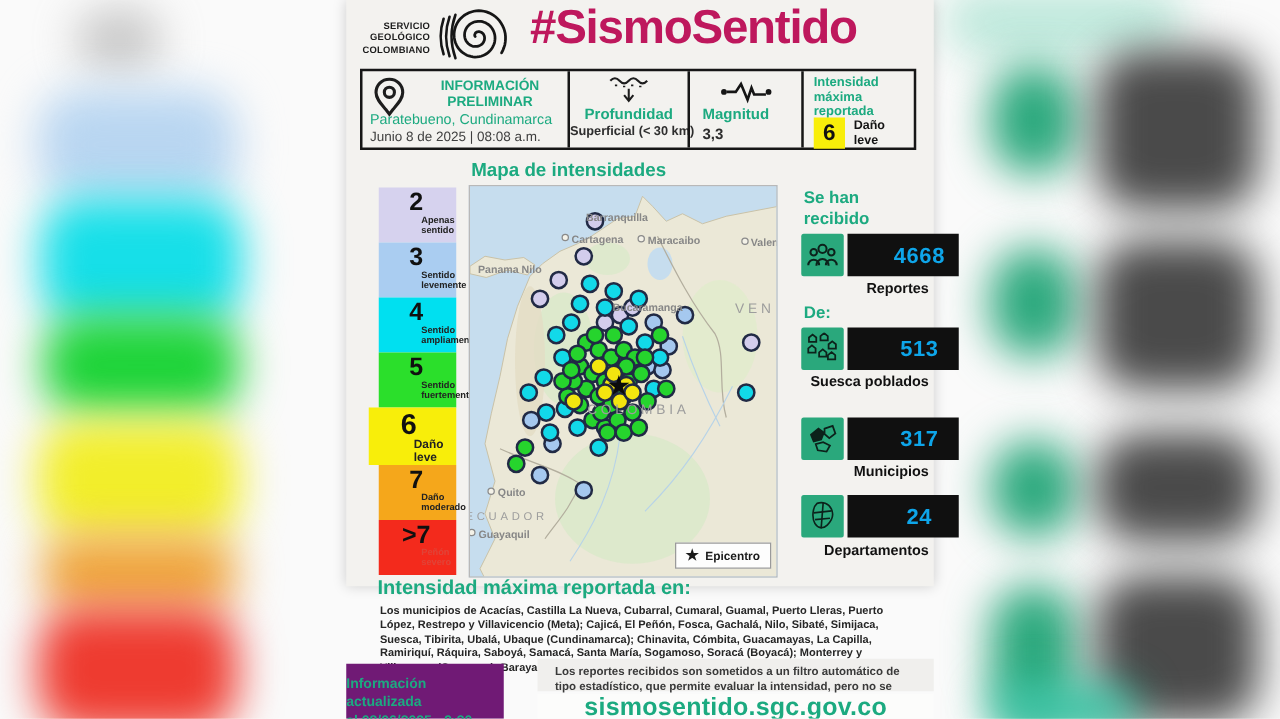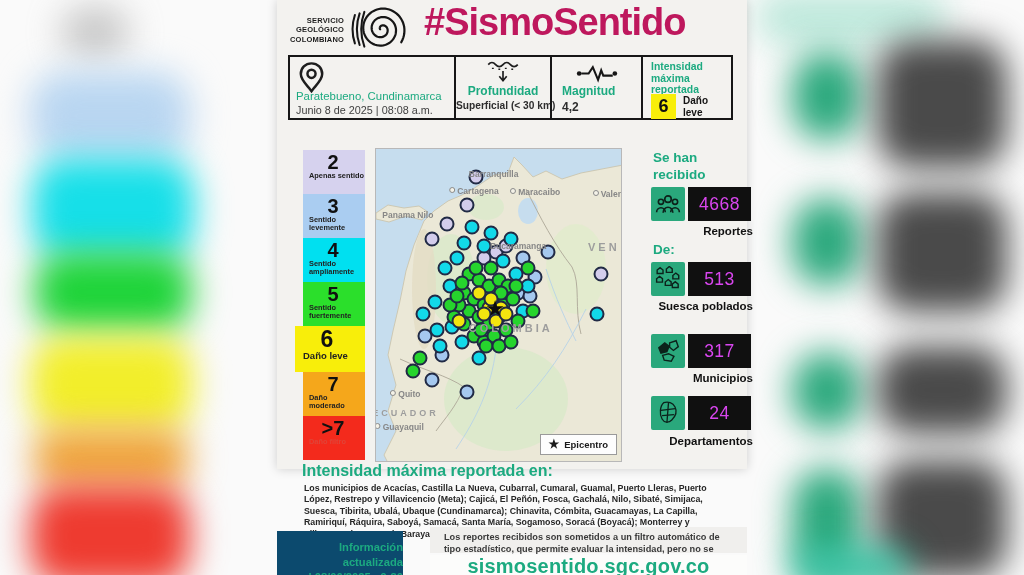--- a/index.html
+++ b/index.html
@@ -71,71 +71,71 @@
           font-size:18px;font-weight:900;color:#111;}
   .c4-desc{position:absolute;left:40px;top:38px;font-size:10px;font-weight:800;
            color:#141414;line-height:1.15;width:40px;}
 
   
   .map-title{position:absolute;left:100px;top:128px;font-size:15px;font-weight:800;color:var(--green);}
   .scale{position:absolute;left:18px;top:150px;width:80px;}
   .scale-box{position:relative;width:62px;height:44px;margin-left:8px;
              padding:2px 0 0 6px;box-sizing:border-box;}
   .sc-num{font-size:20px;font-weight:900;color:#101010;line-height:1;text-align:center;width:48px;}
-  .sc-lab{font-size:7.4px;font-weight:700;color:#222;line-height:1.12;}
+  .sc-lab{font-size:7.4px;font-weight:700;color:#222;line-height:1.12;margin-left:28px;}
   .scale-box.hl{width:70px;height:46px;margin-left:0;padding-left:8px;}
   .scale-box.hl .sc-num{font-size:23px;}
   .scale-box.hl .sc-lab{font-size:9.5px;}
   .scale-box.sev .sc-lab{color:#e04438;}
 
   
   .map{position:absolute;left:98px;top:148px;width:247px;height:314px;
        background:#c6ddee;border:1px solid #b8b8b8;overflow:hidden;box-sizing:border-box;}
   .map svg.geo{position:absolute;left:0;top:0;}
   .dot{position:absolute;width:15px;height:15px;border:2px solid #212a45;border-radius:50%;
        transform:translate(-50%,-50%);box-sizing:border-box;}
   .lv2{background:#d3cdec;} .lv3{background:#a5c8ef;} .lv4{background:#12d9e9;}
   .lv5{background:#26d42d;} .lv6{background:#f3e50f;}
   .city{position:absolute;transform:translate(-50%,-50%);font-size:8.5px;font-weight:700;
         color:#878787;white-space:nowrap;}
   .city .mk{display:inline-block;width:4px;height:4px;border:1px solid #8a8a8a;
             border-radius:50%;margin-right:2px;vertical-align:1px;background:#f4f2e8;}
-  .region{position:absolute;transform:translate(-50%,-50%);font-size:11px;font-weight:700;
+  .region{position:absolute;transform:translate(-50%,-50%);font-size:11px;font-weight:400;
           color:#9d9d9d;letter-spacing:3px;white-space:nowrap;}
   .star{position:absolute;transform:translate(-50%,-55%);font-size:22px;color:#0b0b0b;line-height:1;}
   .map-legend{position:absolute;right:4px;bottom:6px;background:#fdfdfd;border:1px solid #9a9a9a;
               padding:2px 8px 3px 7px;font-size:9.5px;font-weight:800;color:#1a1a1a;}
   .map-legend .lstar{font-size:12px;margin-right:5px;}
 
   
-  .stats{position:absolute;left:374px;top:150px;width:102px;height:312px;}
+  .stats{position:absolute;left:364px;top:150px;width:102px;height:312px;}
   .stats-h{position:absolute;left:2px;font-size:13.5px;font-weight:800;color:var(--green);line-height:1.25;}
   .stats-h1{top:0;}
   .stats-h2{top:92px;}
   .stat-row{position:absolute;left:0;display:flex;gap:3px;}
   .stat-icon{width:34px;height:34px;background:#2aa87c;border-radius:2px;
              display:flex;align-items:center;justify-content:center;}
-  .stat-num{width:63px;height:34px;background:#101010;color:#d946ef;display:flex;
-            align-items:center;justify-content:center;font-size:17.5px;font-weight:400;
-            letter-spacing:.5px;}
+  .stat-num{width:63px;height:34px;background:#101010;color:#0ea5e9;display:flex;
+            align-items:center;justify-content:center;font-size:17.5px;font-weight:700;
+            letter-spacing:.5px;padding-left:26px;}
   .stat-label{position:absolute;right:0;width:100px;text-align:right;font-size:11.5px;
               font-weight:800;color:#111;line-height:1.15;}
   .sr0{top:37px;}  .sl0{top:75px;}
   .sr1{top:112px;} .sl1{top:150px;}
   .sr2{top:184px;} .sl2{top:222px;}
   .sr3{top:246px;} .sl3{top:285px;}
 
   
   .muni-head{position:absolute;left:25px;top:462px;font-size:16px;font-weight:800;color:var(--green);}
   .muni-body{position:absolute;left:27px;top:483px;width:424px;font-size:8.8px;
              font-weight:600;color:#262626;line-height:1.3;}
 
   
-  .f-left{position:absolute;left:0;top:531px;width:126px;height:44px;background:#0c4a6e;
-          text-align:right;padding-top:9px;box-sizing:border-box;}
+  .f-left{position:absolute;left:0;top:531px;width:126px;height:44px;background:#701a75;
+          text-align:left;padding-top:9px;box-sizing:border-box;}
   .f-left div{font-size:11.2px;font-weight:800;color:var(--green);line-height:1.35;}
   .f-disc{position:absolute;left:153px;top:527px;width:317px;height:26px;background:#f0efed;}
   .f-disc p{margin:0;padding:4px 8px 0 14px;font-size:9.2px;font-weight:700;color:#3a3a3a;line-height:1.32;}
   .f-url{position:absolute;left:153px;top:555px;width:317px;height:20px;background:#fcfcfb;
          overflow:hidden;text-align:center;}
   .f-url a{font-size:20px;font-weight:900;color:var(--green);text-decoration:none;letter-spacing:.2px;}
 </style>
 </head>
 <body>
 
@@ -177,20 +177,21 @@
   </div>
 
   <div class="infobar">
     <div class="cell">
       <span class="pin-wrap">
         <svg width="27" height="34" viewBox="0 0 24 30">
           <path d="M12,2 C6.5,2 2.5,6.2 2.5,11.5 C2.5,16 6,19.5 9.5,23.5 L12,26.8 L14.5,23.5 C18,19.5 21.5,16 21.5,11.5 C21.5,6.2 17.5,2 12,2 Z" fill="none" stroke="#1d1d1d" stroke-width="2.2"></path>
           <circle cx="12" cy="11.3" r="3.6" fill="none" stroke="#1d1d1d" stroke-width="2.2"></circle>
         </svg>
       </span>
+      <div class="c1-head">INFORMACIÓN PRELIMINAR</div>
       <div class="c1-loc">Paratebueno, Cundinamarca</div>
       <div class="c1-date">Junio 8 de 2025 | 08:08 a.m.</div>
     </div>
     <div class="cell">
       <span class="c2-icon">
         <svg width="34" height="24" viewBox="0 0 34 26">
           <path d="M1,5 q4,-4.5 8,0 q4,4.5 8,0 q4,-4.5 8,0 q4,4.5 8,0" fill="none" stroke="#1d1d1d" stroke-width="1.8"></path>
           <path d="M5,9 h2 M12,10 h2 M19,9 h2 M26,10 h2" stroke="#1d1d1d" stroke-width="1.4"></path>
           <path d="M17,12 V21 M13,17.5 L17,22.5 L21,17.5" fill="none" stroke="#1d1d1d" stroke-width="1.8"></path>
         </svg>
@@ -200,29 +201,30 @@
     </div>
     <div class="cell">
       <span class="c3-icon">
         <svg width="42" height="19" viewBox="0 0 40 18">
           <circle cx="3" cy="9" r="2.2" fill="#161616"></circle>
           <circle cx="37" cy="9" r="2.2" fill="#161616"></circle>
           <path d="M5,9 H12 L16,3 L21,15 L24,6 L26,11 H35" fill="none" stroke="#161616" stroke-width="2"></path>
         </svg>
       </span>
       <div class="c3-label">Magnitud</div>
-      <div class="c3-value">4,2</div>
+      <div class="c3-value">3,3</div>
     </div>
     <div class="cell">
       <div class="c4-label">Intensidad máxima reportada</div>
       <div class="c4-box">6</div>
       <div class="c4-desc">Daño leve</div>
     </div>
   </div>
 
+  <div class="map-title">Mapa de intensidades</div>
 
   <div class="scale" id="scale">
       <div class="scale-box" style="background: rgb(214, 210, 238);">
         <div class="sc-num">2</div>
         <div class="sc-lab">Apenas sentido</div>
       </div>
       <div class="scale-box" style="background: rgb(170, 205, 241);">
         <div class="sc-num">3</div>
         <div class="sc-lab">Sentido levemente</div>
       </div>
@@ -237,21 +239,21 @@
       <div class="scale-box hl" style="background: rgb(248, 238, 10);">
         <div class="sc-num">6</div>
         <div class="sc-lab">Daño leve</div>
       </div>
       <div class="scale-box" style="background: rgb(245, 167, 27);">
         <div class="sc-num">7</div>
         <div class="sc-lab">Daño moderado</div>
       </div>
       <div class="scale-box sev" style="background: rgb(243, 42, 28);">
         <div class="sc-num">&gt;7</div>
-        <div class="sc-lab">Daño filtro</div>
+        <div class="sc-lab">Peñón severo</div>
       </div>
     </div>
 
   <div class="map">
     <svg class="geo" width="247" height="314" viewBox="0 0 247 314">
       <rect x="0" y="0" width="247" height="314" fill="#c6ddee"></rect>
       <path d="M247,16 L205,24 L186,30 L170,22 L157,28 L146,16 L138,8 L132,24 L118,26 L106,34 L97,40 L86,46 L72,52 L58,62 L48,72 L38,96 L30,122 L24,152 L17,182 L12,206 L20,236 L12,262 L20,282 L8,306 L12,314 L247,314 Z" fill="#ebe8d7" stroke="#c9c2a8" stroke-width="0.8"></path>
       <path d="M0,64 L12,56 L28,59 L43,57 L52,63 L46,71 L30,67 L13,73 L0,70 Z" fill="#ebe8d7" stroke="#c9c2a8" stroke-width="0.8"></path>
       <ellipse cx="75" cy="130" rx="24" ry="45" fill="#d9e9c9" opacity="0.8"></ellipse>
       <ellipse cx="130" cy="250" rx="62" ry="52" fill="#d9e9c9" opacity="0.8"></ellipse>

